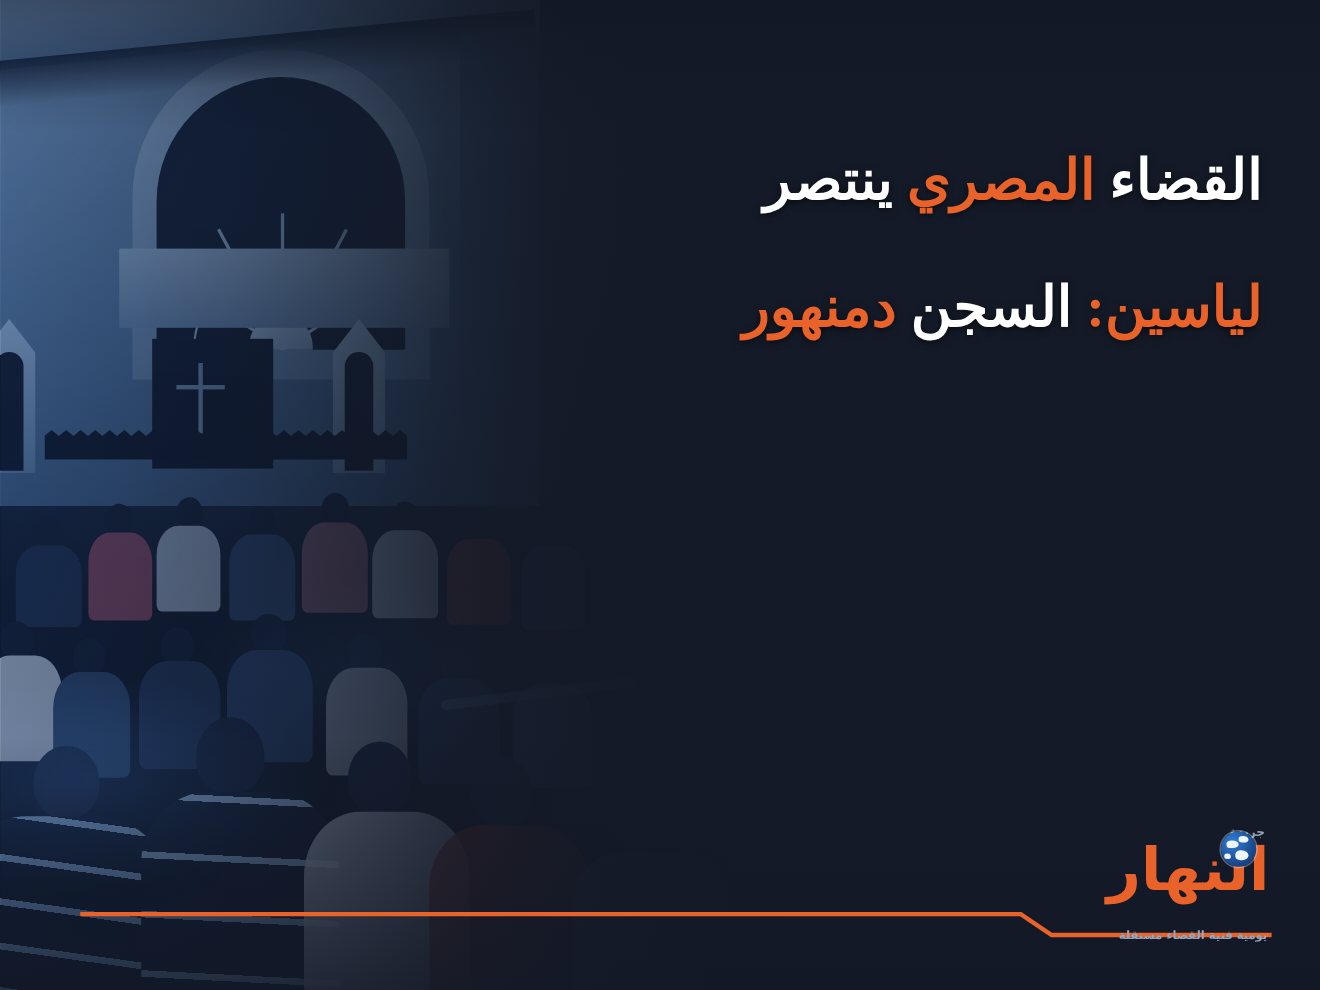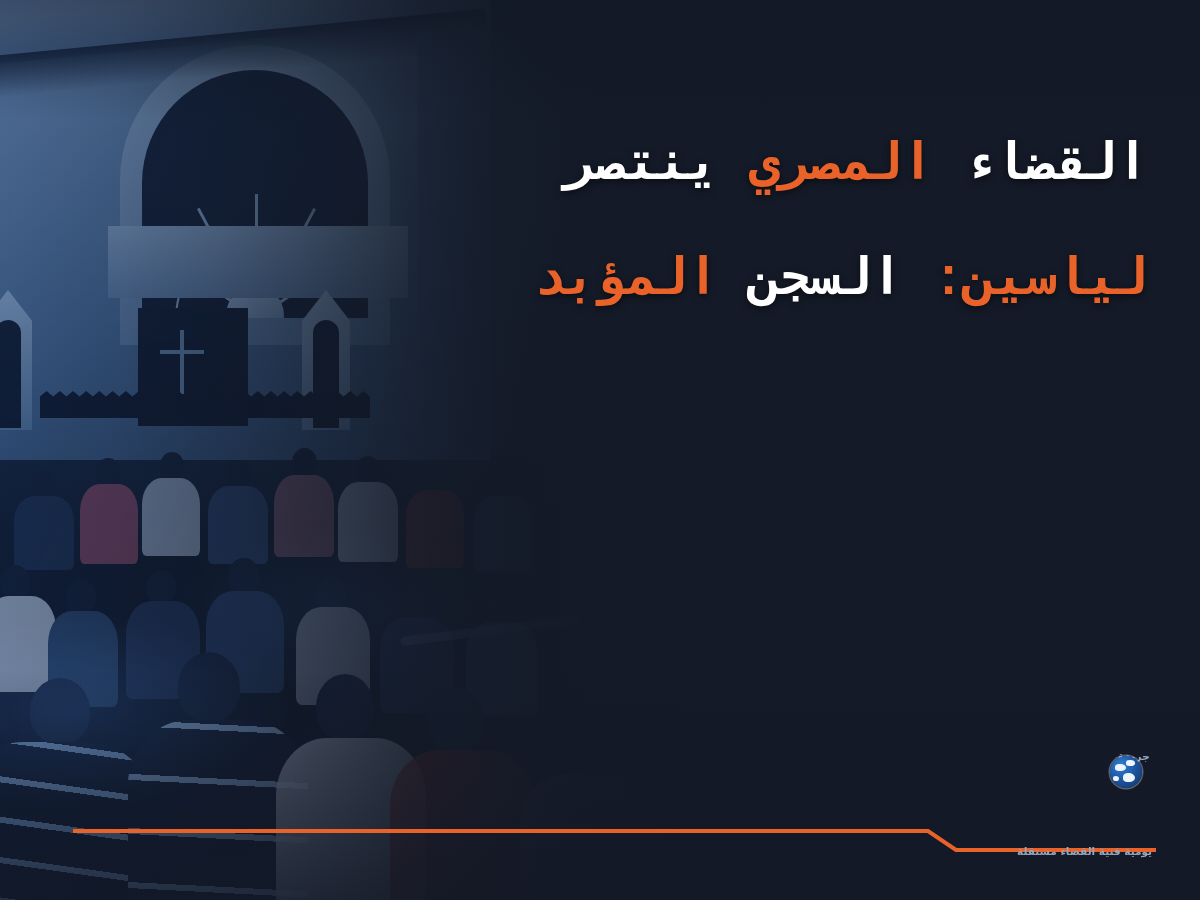--- a/index.html
+++ b/index.html
@@ -174,21 +174,21 @@
   
   .headline {
     position:absolute;
     right:52px; top:108px;
     width:660px;
     text-align:right;
     direction:rtl;
     z-index:6;
   }
   .hl-line {
-    font-family:Liberation Mono, monospace;
+    font-family:Liberation Serif, serif;
     font-weight:700;
     font-size:51px;
     line-height:115px;
     white-space:nowrap;
     color:#ffffff;
     text-shadow:0 2px 7px rgba(0,0,0,.55);
   }
   .hl-line.l1 { letter-spacing:0px; }
   .w-white  { color:#ffffff; }
   .w-orange { color:#e8622a; }
@@ -341,32 +341,35 @@
 
     <div class="hl-line l1">
       <span class="w-white sp-wide">القضاء</span>
       <span class="w-orange sp-wide">المصري</span>
       <span class="w-white sp-wide">ينتصر</span>
     </div>
 
     <div class="hl-line l2">
       <span class="w-orange sp-wide">لياسين:</span>
       <span class="w-white sp-wide">السجن</span>
-      <span class="w-orange">المؤبد</span>
+      <span class="w-orange">دمنهور</span>
     </div>
 
 
   </div>
 
   <svg class="rule" viewBox="0 0 1200 90" preserveAspectRatio="none">
     <path d="M 73 21 L 928 21 L 956 40 L 1156 40" fill="none" stroke="#e8622a" stroke-width="4"></path>
   </svg>
 
   <div class="logo">
     <div class="logo-top">جريدة</div>
+    <div class="logo-main">
+      <span class="logo-word">النهار</span>
+    </div>
     <div class="globe">
       <i class="g1"></i>
       <i class="g2"></i>
       <i class="g3"></i>
       <i class="g4"></i>
     </div>
     <div class="logo-tag">يومية فنية القضاء مستقلة</div>
   </div>
 
 </div>

